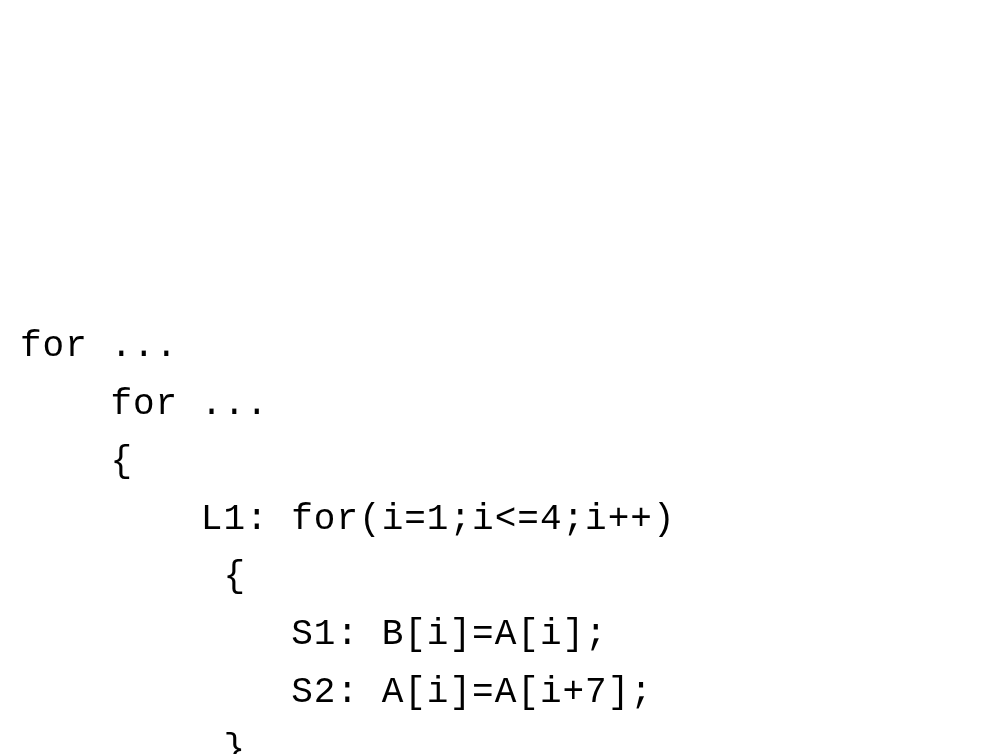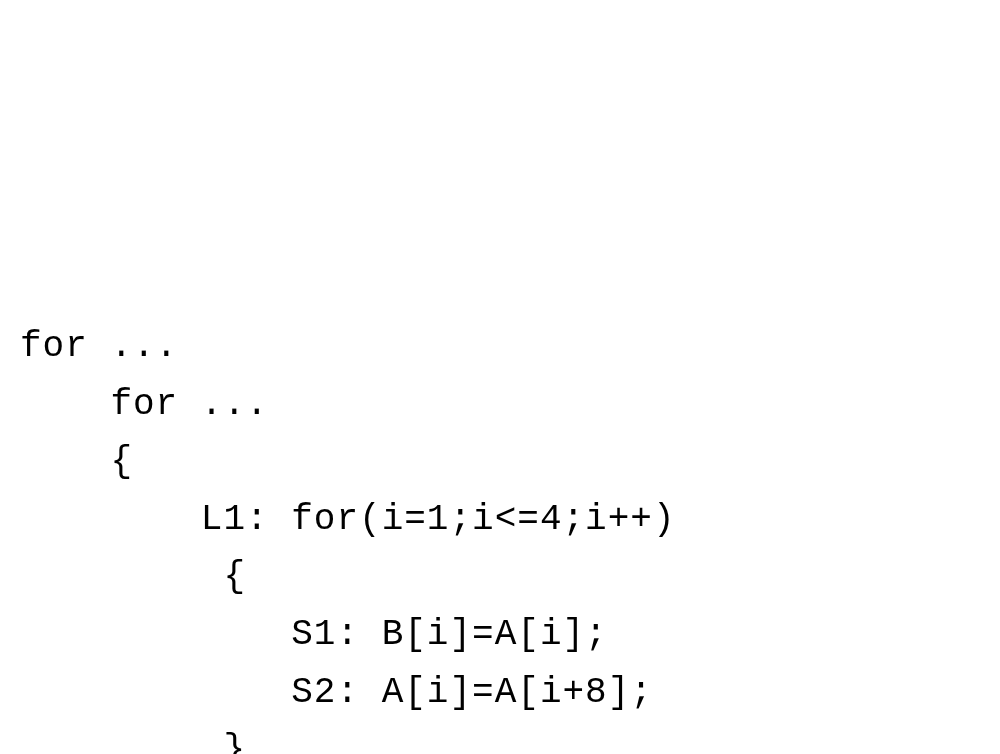--- a/index.html
+++ b/index.html
@@ -21,21 +21,21 @@
 
 
 
 <div class="code-block">
 <span>for ...</span>
 <span>    for ...</span>
 <span>    {</span>
 <span>        L1: for(i=1;i&lt;=4;i++)</span>
 <span>         {</span>
 <span>            S1: B[i]=A[i];</span>
-<span>            S2: A[i]=A[i+8];</span>
+<span>            S2: A[i]=A[i+7];</span>
 <span>         }</span>
 
 
 
 </div>
 
 
 
 
 </body></html>

